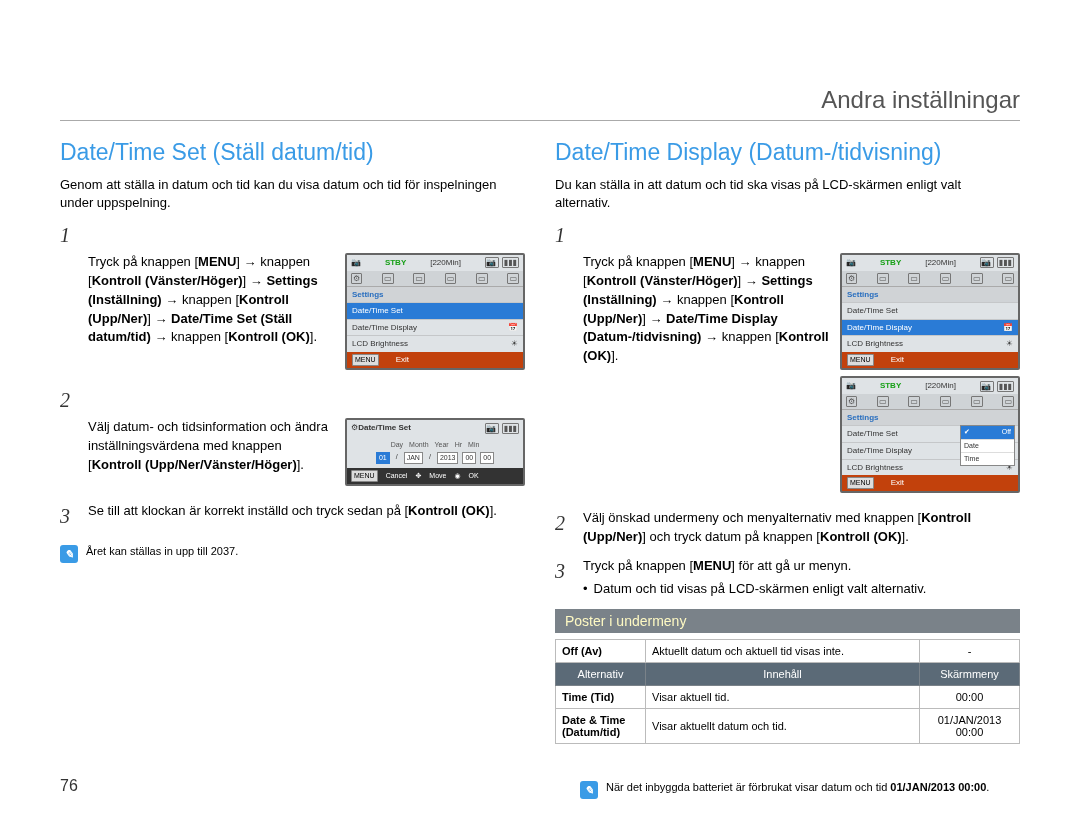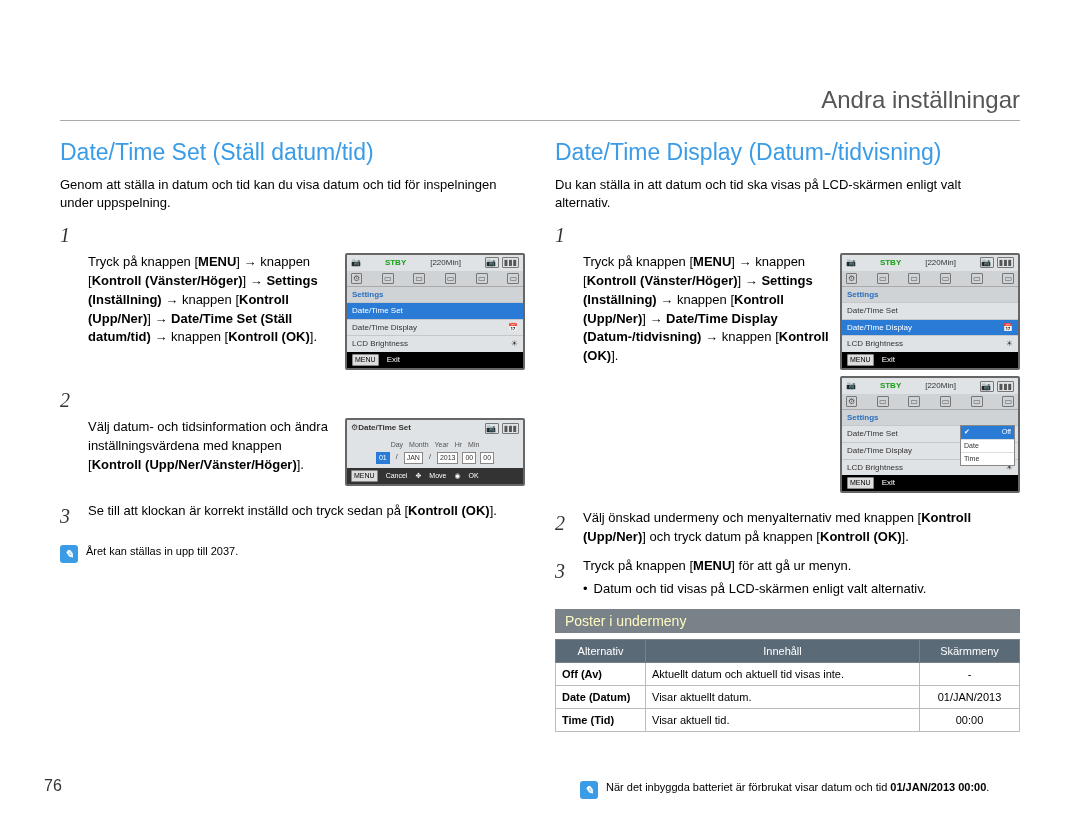--- a/index.html
+++ b/index.html
@@ -79,22 +79,22 @@
     background: #d0d3d6; padding: 2px 5px; color: #2a6fbf; font-weight: bold;
     border-top: 1px solid #aaa;
   }
   .lcd .row {
     padding: 2px 5px;
     border-top: 1px solid #c5c7c9;
     display: flex; justify-content: space-between; align-items: center;
   }
   .lcd .row.sel { background: #2a7bd6; color: #fff; }
   .lcd .exitrow {
-    background: #000000; color: #fff; padding: 2px 5px; font-size: 8px;
-    display:flex; align-items:center; gap:8px;
+    background: #c2410c; color: #fff; padding: 2px 5px; font-size: 8px;
+    display:flex; align-items:center; gap:17px;
   }
   .lcd .menu-badge { background:#ddd; color:#000; padding:0 2px; border-radius:1px; font-size:7px; border:1px solid #888;}
   .lcd .dt-edit { background:#dfe3e6; padding: 4px 6px; }
   .lcd .dt-heads { display:flex; gap:6px; font-size:7px; color:#555; justify-content:center; }
   .lcd .dt-vals { display:flex; gap:4px; justify-content:center; margin-top:2px;}
   .lcd .dt-vals span { border:1px solid #888; padding:0 2px; font-size:7px; background:#fff;}
   .lcd .dt-vals span.sel { background:#2a7bd6; color:#fff; border-color:#2a7bd6;}
   .lcd .bottom-keys { background:#333; color:#fff; font-size:7px; display:flex; gap:8px; padding:2px 4px; align-items:center;}
   .lcd .bottom-keys .menu-badge{ font-size:7px;}
   .lcd .submenu {
@@ -119,21 +119,21 @@
     width:100%; border-collapse: collapse; font-size:11px;
   }
   table.opts th {
     background:#5b6a77; color:#fff; font-weight:400; padding:5px 6px; border:1px solid #7a8289;
     font-size:11px;
   }
   table.opts td { border:1px solid #bbb; padding:5px 6px; vertical-align:middle; }
   table.opts td.opt { font-weight:bold; text-align:left; width:90px;}
   table.opts td.md { text-align:center; width:100px;}
   .page-num {
-    position:absolute; bottom:30px; left:44px; font-size:16px; color:#333;
+    position:absolute; bottom:30px; left:60px; font-size:16px; color:#333;
   }
   .bottom-note { position:absolute; bottom:26px; right:60px; width:440px; font-size:11px; display:flex; gap:8px;}
 </style>
 </head>
 <body>
 
 <div class="page">
   <div class="top-title">Andra inställningar</div>
 
   <div class="columns">
@@ -372,38 +372,38 @@
                 <span>Datum och tid visas på LCD-skärmen enligt valt alternativ.</span>
               </div>
           </div>
         </li>
       </ol>
 
       <div class="subhead">Poster i undermeny</div>
       <table class="opts">
         <tbody>
             <tr>
+          <td class="opt">Off (Av)</td>
+          <td>Aktuellt datum och aktuell tid visas inte.</td>
+          <td class="md">-</td>
+        </tr>
+        <tr>
           <th>Alternativ</th>
           <th>Innehåll</th>
           <th>Skärmmeny</th>
         </tr>
         <tr>
-          <td class="opt">Off (Av)</td>
-          <td>Aktuellt datum och aktuell tid visas inte.</td>
-          <td class="md">-</td>
-        </tr>
-        <tr>
-          <td class="opt">Date (Datum)</td>
-          <td>Visar aktuellt datum.</td>
-          <td class="md">01/JAN/2013</td>
-        </tr>
-        <tr>
           <td class="opt">Time (Tid)</td>
           <td>Visar aktuell tid.</td>
           <td class="md">00:00</td>
+        </tr>
+        <tr>
+          <td class="opt">Date &amp; Time (Datum/tid)</td>
+          <td>Visar aktuellt datum och tid.</td>
+          <td class="md"><span>01/JAN/2013</span><br><span>00:00</span></td>
         </tr>
       </tbody>
         </table>
     </div>
   </div>
 
   <div class="page-num">76</div>
 
   <div class="bottom-note">
     <div class="note-icon">✎</div>

